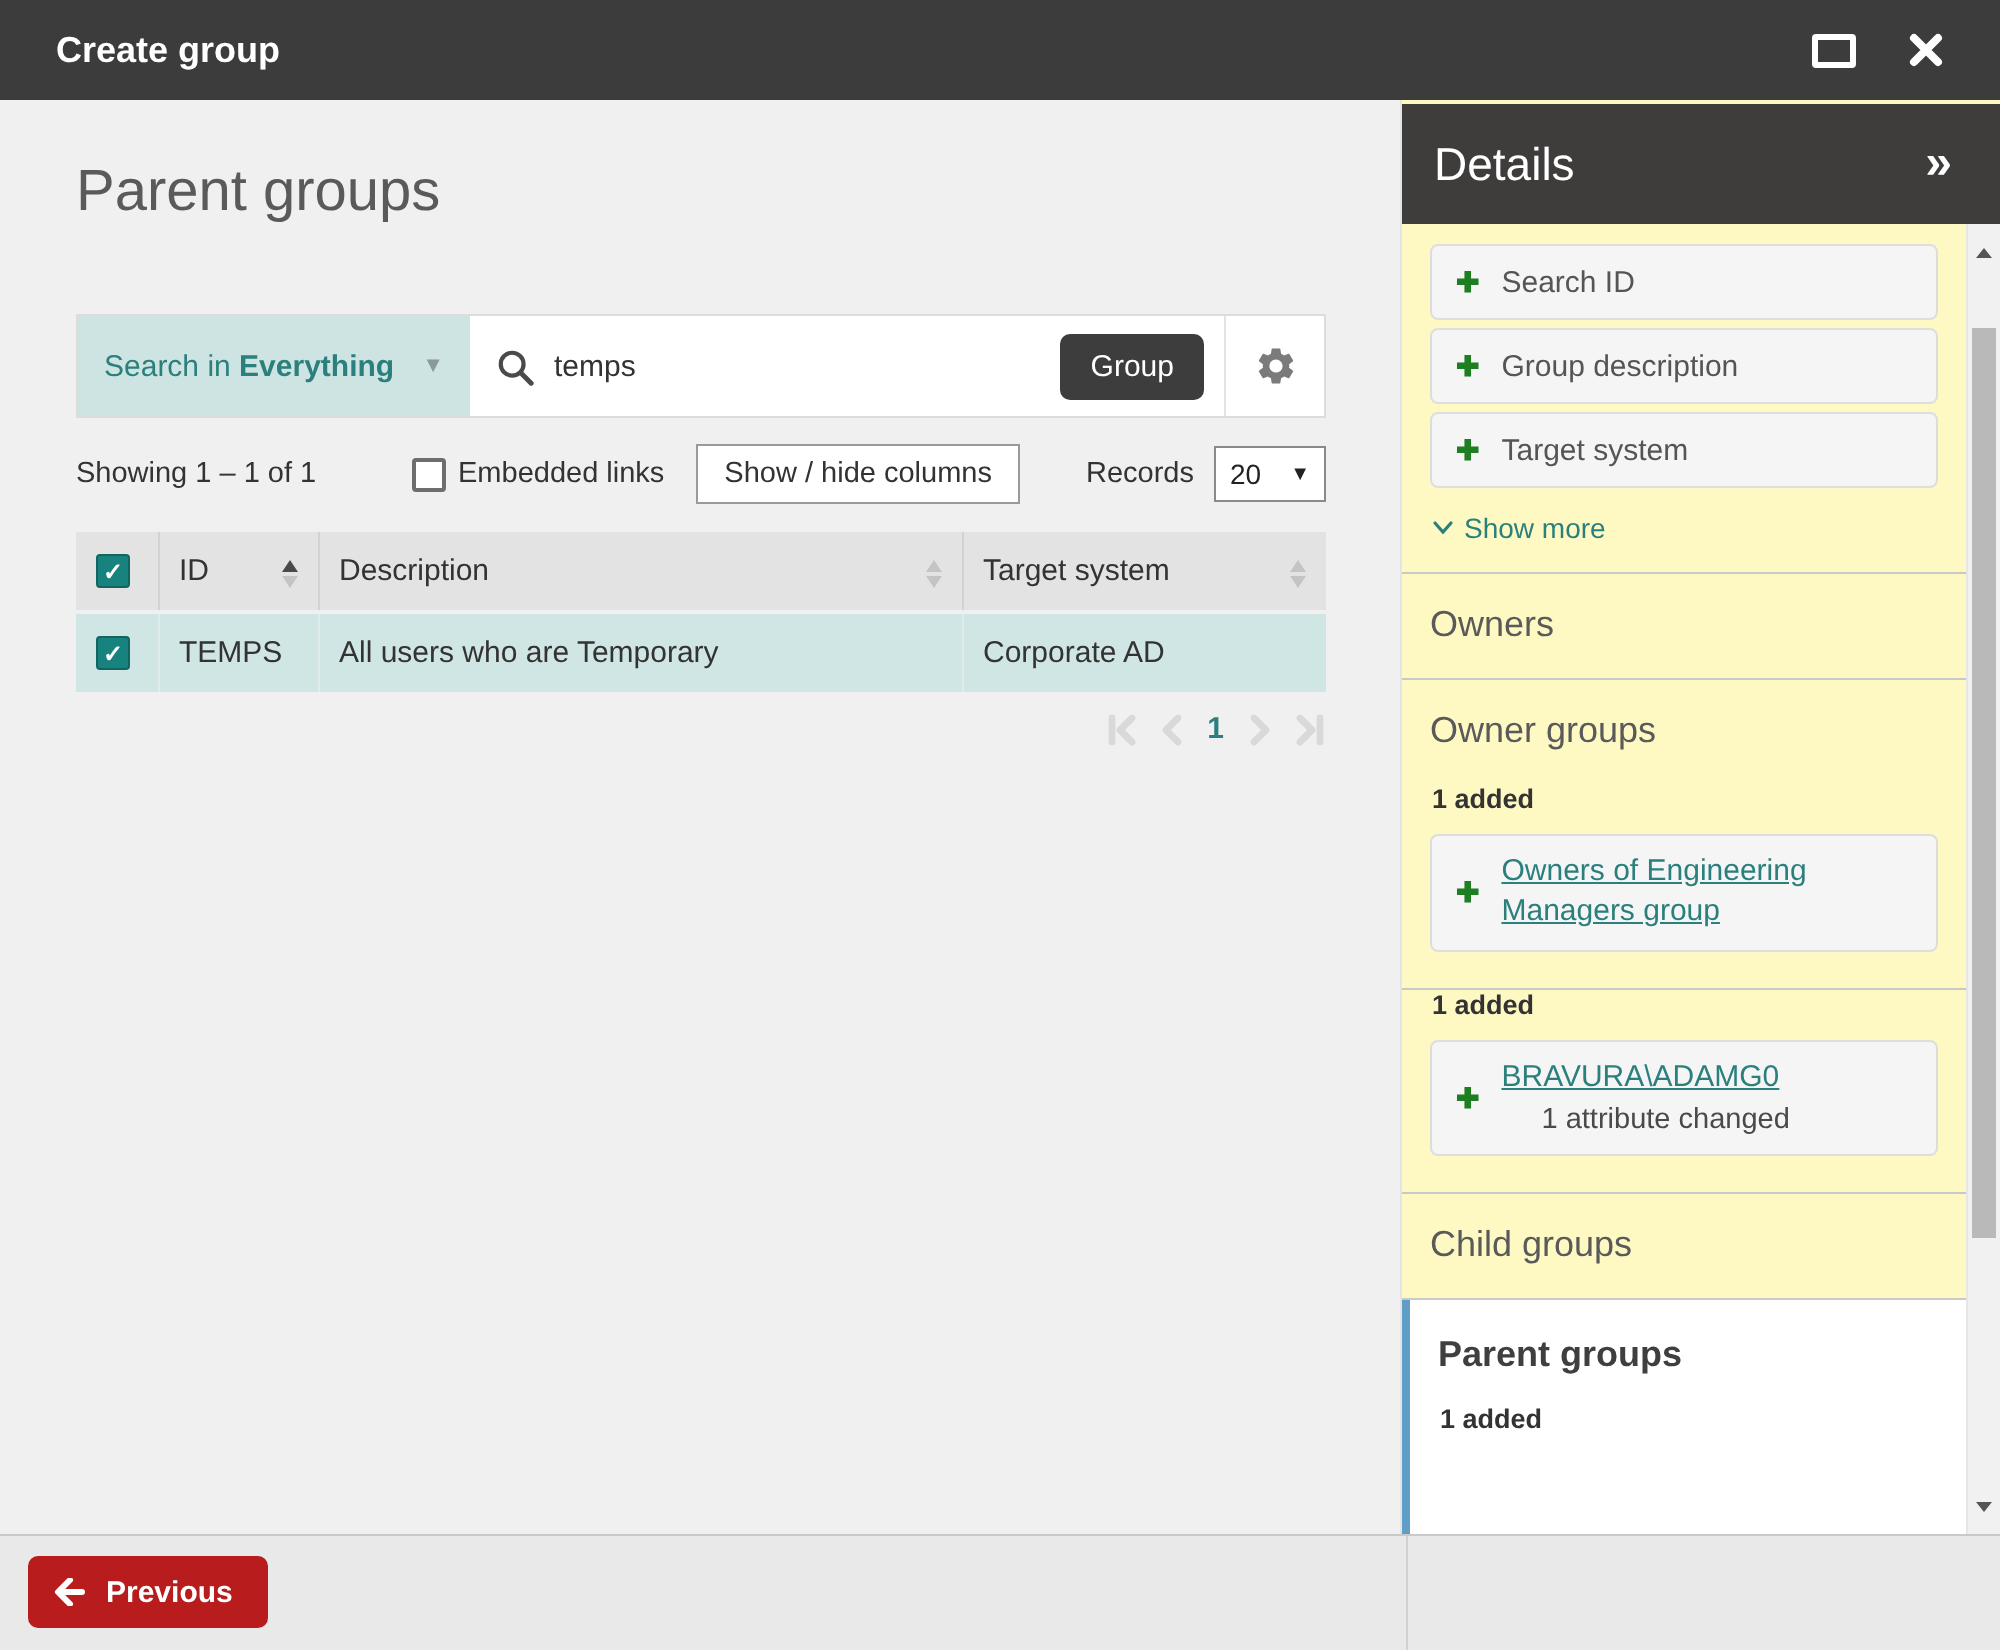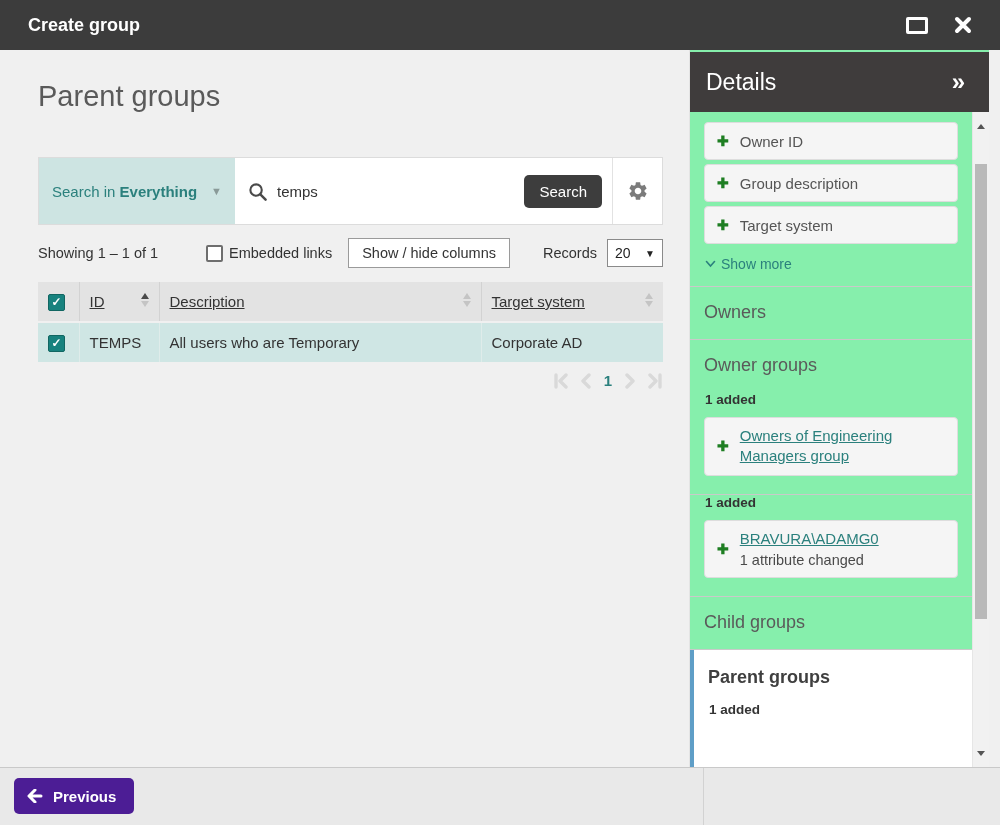--- a/index.html
+++ b/index.html
@@ -12,21 +12,21 @@
               display:flex; align-items:center; padding:0 28px; }
   .titlebar .title { color:#fff; font-size:18px; font-weight:bold; }
   .titlebar .controls { margin-left:auto; display:flex; align-items:center; gap:26px; }
   .maximize-box { width:22px; height:17px; border:3px solid #fff; border-radius:2px; background:transparent; cursor:pointer; }
   .close-x { width:18px; height:18px; cursor:pointer; }
 
   
   .main { position:absolute; top:50px; left:0; width:700px; bottom:58px; background:#f0f0f0; }
   .page-title { margin:30px 0 0 38px; font-size:29px; font-weight:400; color:#5a5a5a; }
 
-  .searchbar { margin:44px 0 0 38px; width:625px; height:68px; background:#fff;
+  .searchbar { margin:44px 0 0 38px; width:625px; height:52px; background:#fff;
                border:1px solid #dcdcdc; display:flex; align-items:stretch; }
   .scope { background:#cde4e2; display:flex; align-items:center; gap:6px; padding:0 13px; cursor:pointer; }
   .scope .scope-text { color:#2b807d; font-size:15px; }
   .scope .scope-text b { font-weight:bold; }
   .scope .caret { color:#8a9a98; font-size:11px; margin-left:8px; }
   .query { flex:1; display:flex; align-items:center; gap:10px; padding-left:13px; }
   .query .qtext { font-size:15px; color:#333; }
   .search-btn { align-self:center; margin-right:10px; background:#3d3d3d; color:#fff; border:none;
                 border-radius:5px; padding:8px 15px; font-size:15px; cursor:pointer; font-family:inherit; }
   .gear-area { width:50px; border-left:1px solid #e2e2e2; display:flex; align-items:center; justify-content:center; cursor:pointer; }
@@ -50,70 +50,70 @@
   thead tr { background:#e3e3e3; }
   thead th { color:#333; border-left:1px solid #d2d2d2; border-bottom:2px solid #f0f0f0; }
   thead th:first-child { border-left:none; }
   tbody tr { background:#cfe6e4; }
   tbody td { color:#333; border-left:1px solid #dfecea; }
   tbody td:first-child { border-left:none; }
   .col-chk { width:41px; }
   .col-id { width:80px; }
   .col-desc { width:322px; }
   .col-target { width:182px; }
-  .th-inner { display:flex; align-items:flex-start; justify-content:space-between;text-decoration:underline; }
+  .th-inner { display:flex; align-items:flex-end; justify-content:space-between; }
   .sort { display:inline-flex; flex-direction:column; gap:2px; }
   .tri-up { width:0; height:0; border-left:4.5px solid transparent; border-right:4.5px solid transparent; border-bottom:6px solid #c4c4c4; }
   .tri-down { width:0; height:0; border-left:4.5px solid transparent; border-right:4.5px solid transparent; border-top:6px solid #c4c4c4; }
   .sort.asc .tri-up { border-bottom-color:#4a4a4a; }
 
   .pagination { margin:10px 0 0 38px; width:625px; display:flex; justify-content:flex-end; align-items:center; gap:9px; }
   .pg-icon { display:inline-flex; cursor:pointer; }
   .pg-num { color:#2b807d; font-size:15px; font-weight:bold; padding:0 3px; cursor:pointer; }
 
   
-  .sidebar { position:absolute; top:50px; right:11px; width:300px; bottom:58px; background:#86efac; border-left:1px solid #e4e4e4; }
+  .sidebar { position:absolute; top:50px; right:0; width:300px; bottom:58px; background:#fef9c3; border-left:1px solid #e4e4e4; }
   .details-header { position:absolute; top:2px; left:0; right:0; height:60px; background:#3f3c3c;
                     display:flex; align-items:center; justify-content:space-between; padding:0 24px 0 16px; cursor:pointer; }
   .details-header .dtitle { color:#fff; font-size:23px; }
   .details-header .collapse { color:#fff; font-size:24px; font-weight:bold; line-height:1; }
   .details-scroll { position:absolute; top:62px; left:0; right:17px; bottom:0; overflow:hidden; }
 
   .attr-card { margin:0 14px 4px 14px; height:38px; background:#f5f5f5; border:1px solid #ddd; border-radius:4px;
                display:flex; align-items:center; gap:11px; padding:0 12px; cursor:pointer; }
   .attr-card:first-child { margin-top:10px; }
   .plus { color:#1e7e22; font-size:14px; font-weight:bold; line-height:1; }
   .attr-label { color:#555; font-size:15px; }
   .show-more { margin:12px 0 14px 15px; color:#2b807d; font-size:14px; display:flex; align-items:center; gap:5px; cursor:pointer; }
 
   .divider { border-top:1px solid #c9c9c9; }
   .section-title { margin:15px 0 0 14px; font-size:18px; color:#5a5a5a; padding-bottom:16px; }
   .count-text { margin:0 0 10px 15px; font-size:13.5px; font-weight:bold; color:#333; }
   .item-card { margin:0 14px 18px 14px; min-height:58px; background:#f5f5f5; border:1px solid #ddd; border-radius:4px;
                display:flex; align-items:center; gap:11px; padding:8px 12px; cursor:pointer; }
   .item-text { display:flex; flex-direction:column; gap:2px; }
   .item-link { color:#2b807d; font-size:15px; line-height:1.35;text-decoration:underline; }
-  .item-sub { color:#4a4a4a; font-size:14.5px; }
+  .item-sub { color:#4a4a4a; font-size:14.5px;margin-left:20px; }
 
   .active-section { background:#fff; border-left:4px solid #5f9ec7; height:200px; padding-top:17px; }
   .active-section .atitle { margin-left:14px; font-size:18px; color:#3f3f3f; font-weight:bold; padding-bottom:14px; }
   .active-section .acount { margin-left:15px; font-size:13.5px; font-weight:bold; color:#333; }
 
   
   .vscroll { position:absolute; top:62px; right:0; bottom:0; width:17px; background:#f1f1f1; border-left:1px solid #e6e6e6; }
   .vs-arrow { position:absolute; left:0; right:0; height:16px; display:flex; align-items:center; justify-content:center; cursor:pointer; }
   .vs-up { top:6px; } .vs-down { bottom:6px; }
   .vs-tri-up { width:0; height:0; border-left:4px solid transparent; border-right:4px solid transparent; border-bottom:5px solid #555; }
   .vs-tri-down { width:0; height:0; border-left:4px solid transparent; border-right:4px solid transparent; border-top:5px solid #555; }
   .vs-thumb { position:absolute; left:2px; right:2px; top:52px; height:455px; background:#b9b9b9; cursor:pointer; }
 
   
   .footer { position:absolute; bottom:0; left:0; right:0; height:58px; background:#e9e9e9; border-top:1px solid #c9c9c9; }
   .footer-divider { position:absolute; left:703px; top:0; bottom:0; width:1px; background:#d2d2d2; }
-  .prev-btn { position:absolute; left:14px; top:10px; height:36px; background:#4c1d95; color:#fff; border:none;
+  .prev-btn { position:absolute; left:14px; top:10px; height:36px; background:#b91c1c; color:#fff; border:none;
               border-radius:5px; display:flex; align-items:center; gap:10px; padding:0 18px 0 13px;
               font-weight:bold; font-size:15px; cursor:pointer; font-family:inherit; }
   .submit-btn { position:absolute; left:747px; top:11px; width:203px; height:34px; background:#3d3d3d; color:#fff;
                 border:none; border-radius:5px; font-weight:bold; font-size:15px; cursor:pointer; font-family:inherit; }
 </style>
 </head>
 <body>
 
 <div class="window">
 
@@ -135,21 +135,21 @@
         <span class="scope-text"><span>Search in </span><b>Everything</b></span>
         <span class="caret">▼</span>
       </div>
       <div class="query">
         <svg width="19" height="19" viewBox="0 0 20 20">
           <circle cx="8.5" cy="8.5" r="6" stroke="#4a4a4a" stroke-width="2.2" fill="none"></circle>
           <line x1="13" y1="13" x2="18.5" y2="18.5" stroke="#4a4a4a" stroke-width="2.6" stroke-linecap="round"></line>
         </svg>
         <span class="qtext">temps</span>
       </div>
-      <button class="search-btn">Search</button>
+      <button class="search-btn">Group</button>
       <div class="gear-area">
         <svg width="22" height="22" viewBox="0 0 24 24">
           <path fill="#7b7b7b" d="M19.14,12.94c0.04-0.3,0.06-0.61,0.06-0.94c0-0.32-0.02-0.64-0.07-0.94l2.03-1.58c0.18-0.14,0.23-0.41,0.12-0.61 l-1.92-3.32c-0.12-0.22-0.37-0.29-0.59-0.22l-2.39,0.96c-0.5-0.38-1.03-0.7-1.62-0.94L14.4,2.81c-0.04-0.24-0.24-0.41-0.48-0.41 h-3.84c-0.24,0-0.43,0.17-0.47,0.41L9.25,5.35C8.66,5.59,8.12,5.92,7.63,6.29L5.24,5.33c-0.22-0.08-0.47,0-0.59,0.22L2.74,8.87 C2.62,9.08,2.66,9.34,2.86,9.48l2.03,1.58C4.84,11.36,4.8,11.69,4.8,12s0.02,0.64,0.07,0.94l-2.03,1.58 c-0.18,0.14-0.23,0.41-0.12,0.61l1.92,3.32c0.12,0.22,0.37,0.29,0.59,0.22l2.39-0.96c0.5,0.38,1.03,0.7,1.62,0.94l0.36,2.54 c0.05,0.24,0.24,0.41,0.48,0.41h3.84c0.24,0,0.44-0.17,0.47-0.41l0.36-2.54c0.59-0.24,1.13-0.56,1.62-0.94l2.39,0.96 c0.22,0.08,0.47,0,0.59-0.22l1.92-3.32c0.12-0.22,0.07-0.47-0.12-0.61L19.14,12.94z M12,15.6c-1.98,0-3.6-1.62-3.6-3.6 s1.62-3.6,3.6-3.6s3.6,1.62,3.6,3.6S13.98,15.6,12,15.6z"></path>
         </svg>
       </div>
     </div>
 
     <div class="controls-row">
       <span class="showing">Showing 1 – 1 of 1</span>
       <span class="chk-group">
@@ -240,21 +240,21 @@
 
   <div class="sidebar">
     <div class="details-header">
       <span class="dtitle">Details</span>
       <span class="collapse">»</span>
     </div>
 
     <div class="details-scroll">
       <div class="attr-card">
         <span class="plus">✚</span>
-        <span class="attr-label">Owner ID</span>
+        <span class="attr-label">Search ID</span>
       </div>
       <div class="attr-card">
         <span class="plus">✚</span>
         <span class="attr-label">Group description</span>
       </div>
       <div class="attr-card">
         <span class="plus">✚</span>
         <span class="attr-label">Target system</span>
       </div>
 

